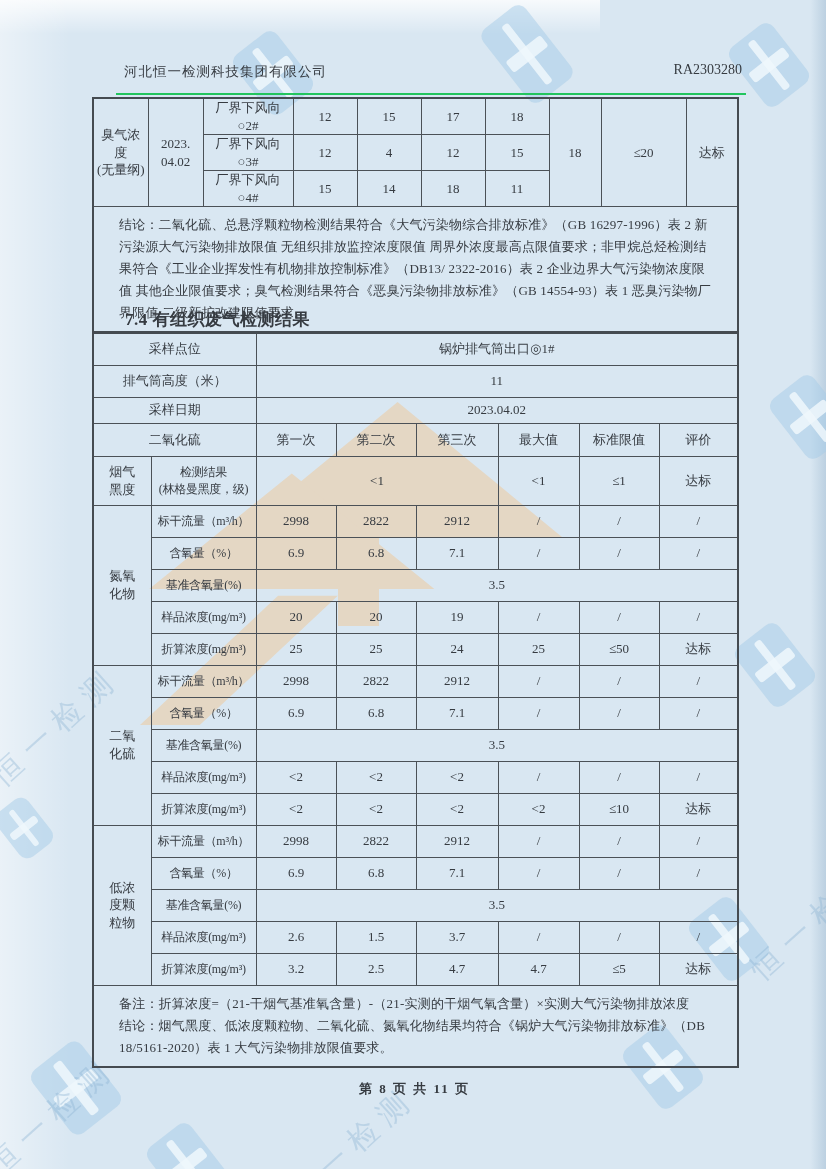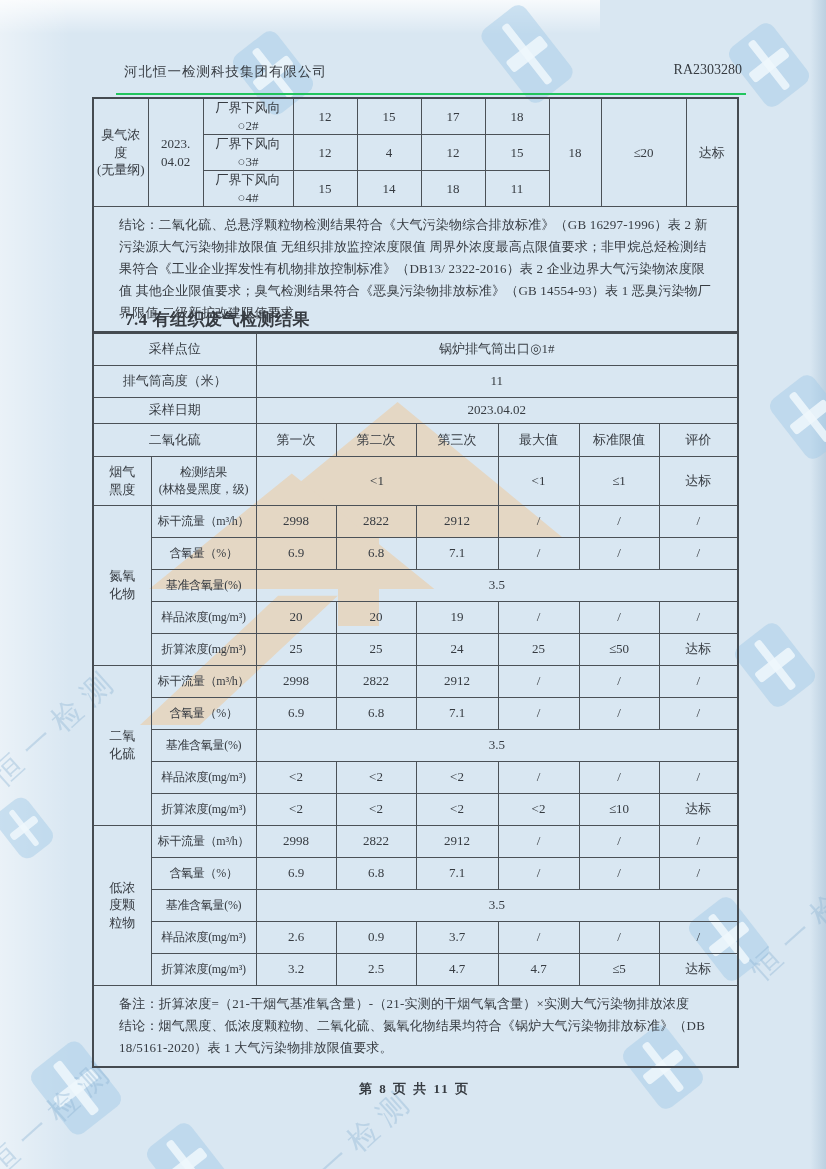--- a/index.html
+++ b/index.html
@@ -298,21 +298,21 @@
         <td>/</td>
         <td>/</td>
       </tr>
       <tr class="h32">
         <td class="param">基准含氧量(%)</td>
         <td colspan="6">3.5</td>
       </tr>
       <tr class="h32">
         <td class="param">样品浓度(mg/m³)</td>
         <td>2.6</td>
-        <td>0.9</td>
+        <td>1.5</td>
         <td>3.7</td>
         <td>/</td>
         <td>/</td>
         <td>/</td>
       </tr>
       <tr class="h32">
         <td class="param">折算浓度(mg/m³)</td>
         <td>3.2</td>
         <td>2.5</td>
         <td>4.7</td>

